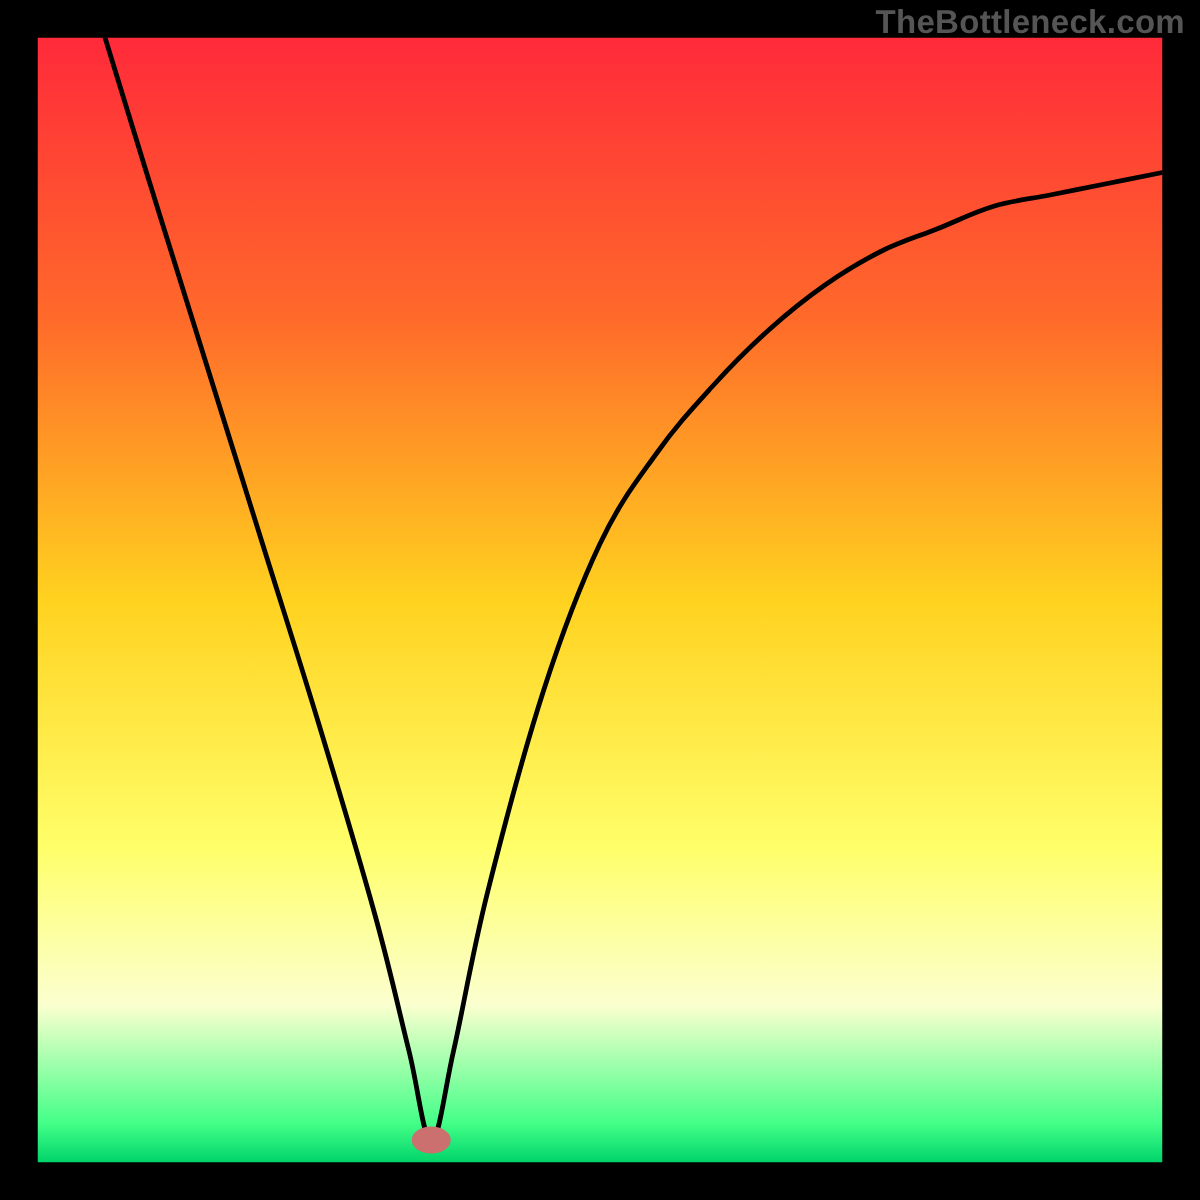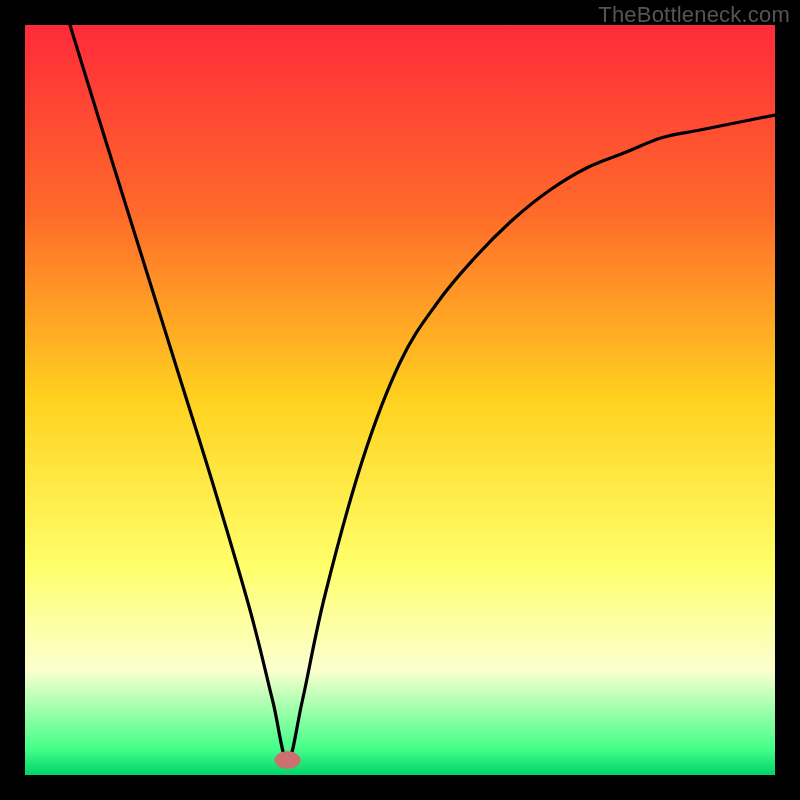--- a/index.html
+++ b/index.html
@@ -18,21 +18,21 @@
     width: 750px;
     height: 750px;
     box-sizing: border-box;
   }
   .watermark {
     position: absolute;
     top: 2px;
     right: 10px;
     color: #555;
     font-size: 22px;
-    font-weight: 400;
+    font-weight: 700;
     letter-spacing: 0.2px;
     z-index: 10;
   }
   svg { display: block; }
 </style>
 </head>
 <body>
 
 <div class="watermark">TheBottleneck.com</div>
 

